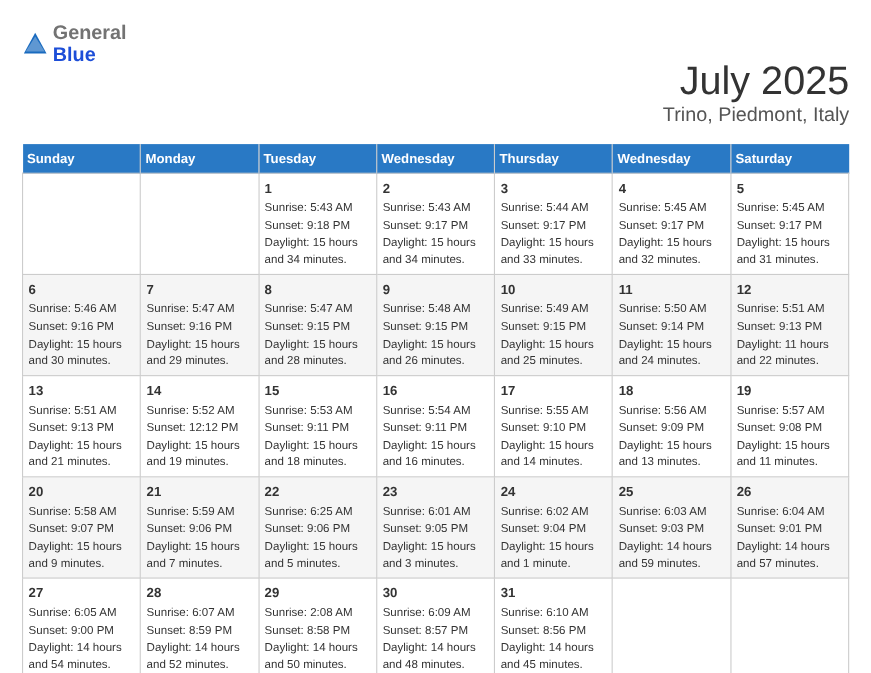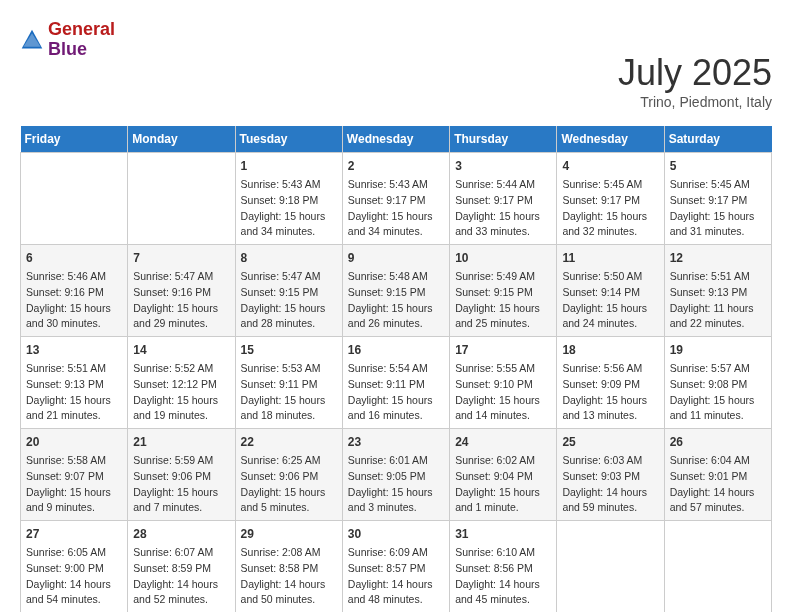--- a/index.html
+++ b/index.html
@@ -19,37 +19,37 @@
     .logo {
       display: flex;
       align-items: center;
       gap: 4px;
     }
     .logo-text {
       font-size: 18px;
       font-weight: bold;
       line-height: 1.1;
     }
-    .logo-general { color: #b91c1c; }
-    .logo-blue { color: #701a75; text-align: center; }
+    .logo-general { color: #737373; }
+    .logo-blue { color: #1d4ed8; text-align: center; }
     .logo-icon {
       width: 24px;
       height: 24px;
     }
     .title-block {
       text-align: right;
     }
     .month-title {
       font-size: 36px;
       font-weight: normal;
       color: #333;
       margin-top: 32px;
     }
     .location {
-      font-size: 14px;
+      font-size: 18px;
       color: #555;
     }
     table {
       width: 100%;
       border-collapse: collapse;
       font-size: 11px;
     }
     th {
       background-color: #2979c5;
       color: white;
@@ -103,21 +103,21 @@
   </div>
   <div class="title-block">
     <div class="month-title">July 2025</div>
     <div class="location">Trino, Piedmont, Italy</div>
   </div>
 </div>
 
 <table>
   <thead>
     <tr>
-    <th>Friday</th>
+    <th>Sunday</th>
         <th>Monday</th>
         <th>Tuesday</th>
         <th>Wednesday</th>
         <th>Thursday</th>
         <th>Wednesday</th>
         <th>Saturday</th>
       </tr>
   </thead>
   <tbody id="calendar-body">
   <tr>

